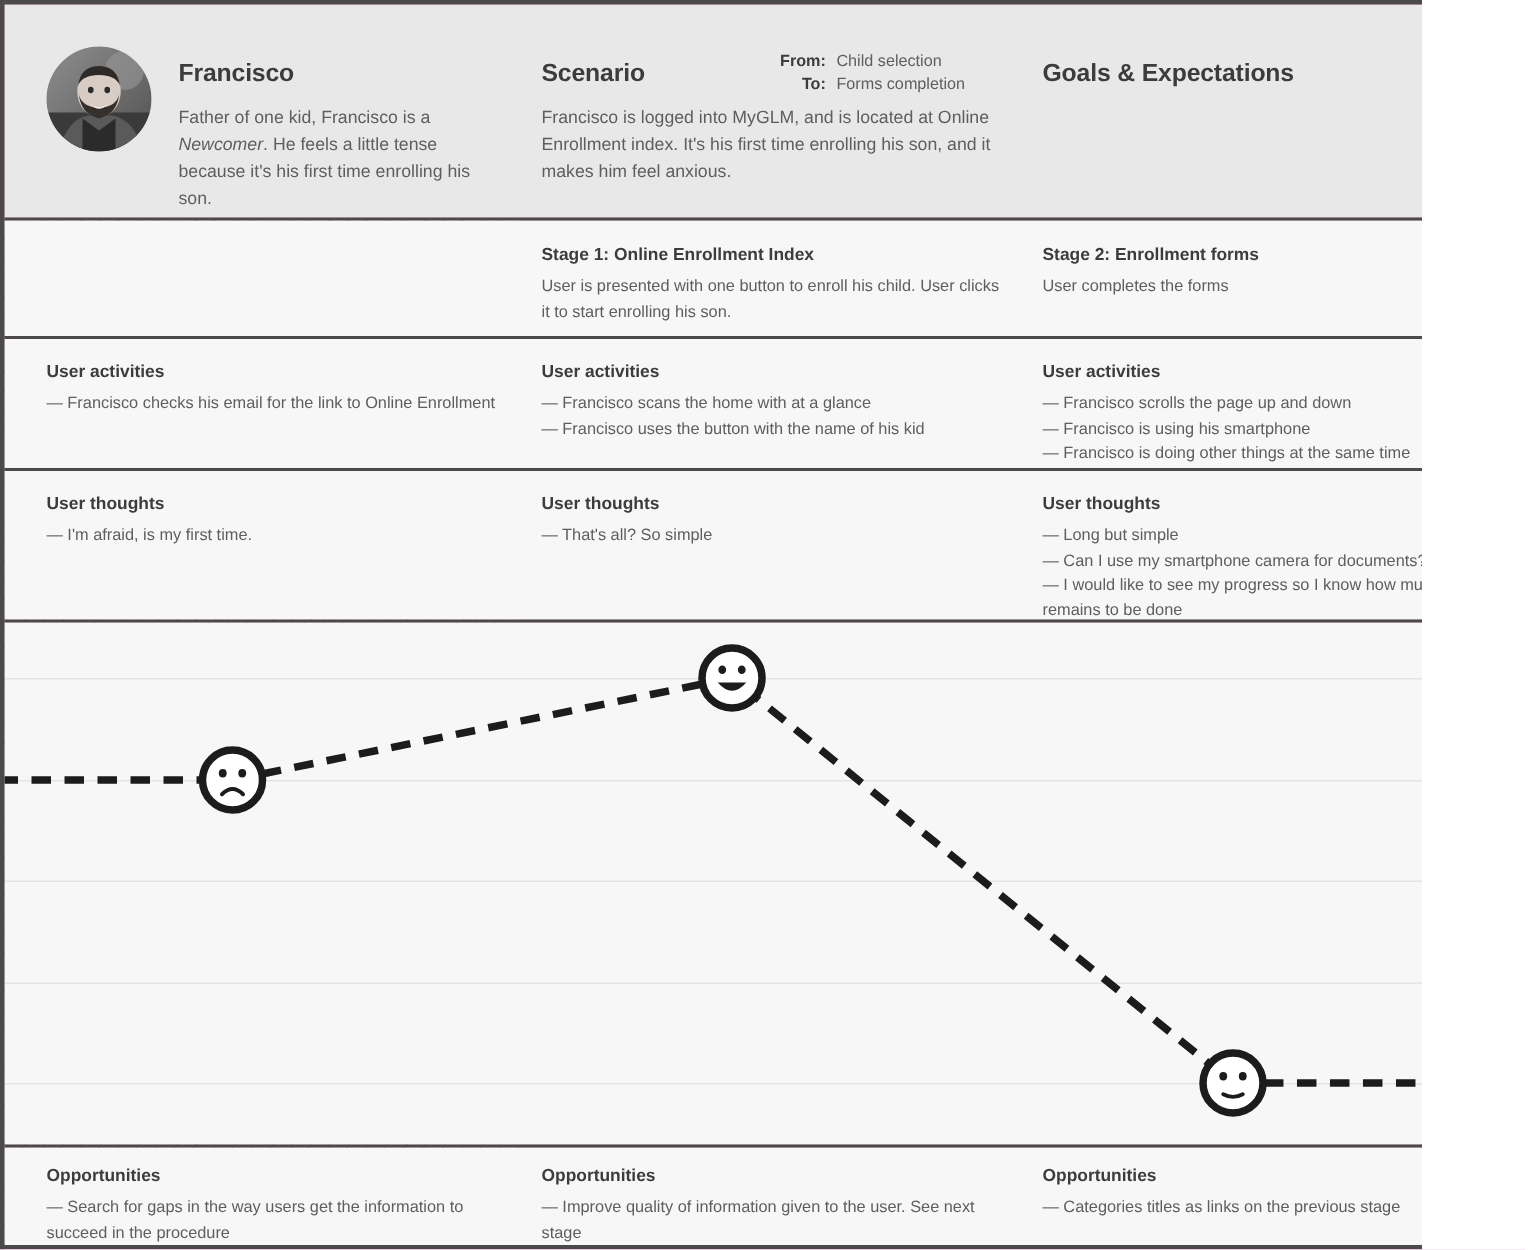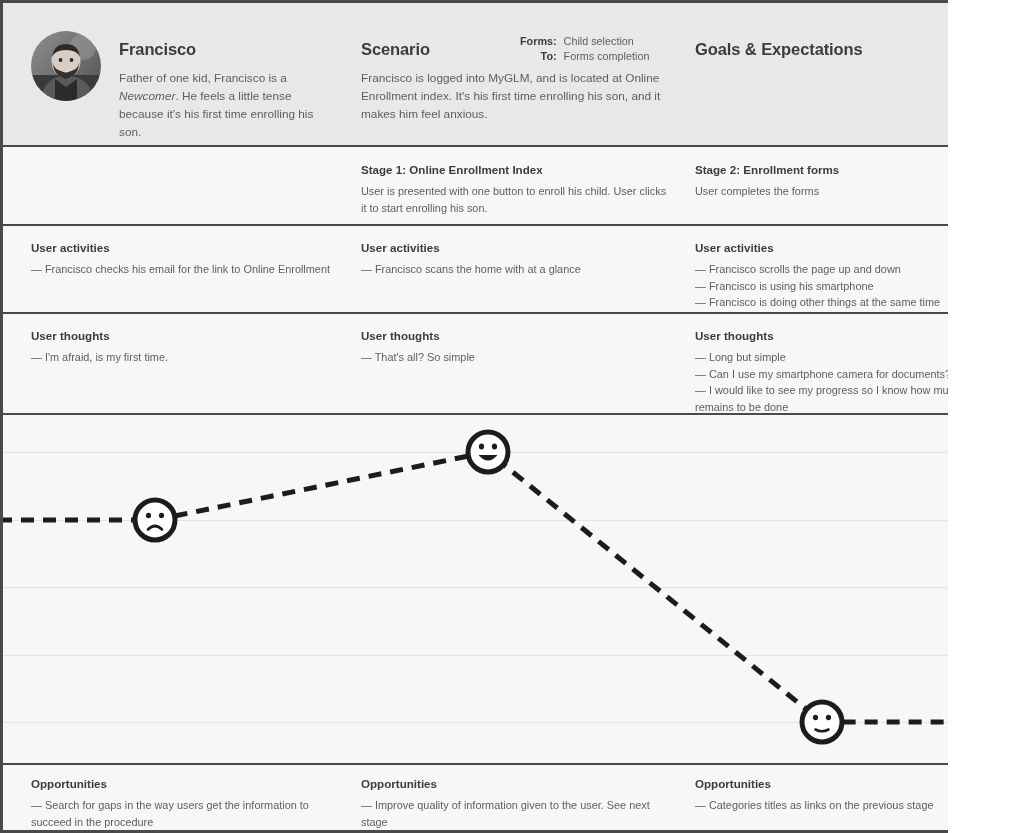--- a/index.html
+++ b/index.html
@@ -251,21 +251,21 @@
 
   <div class="hdr-col col-scenario">
     <h2>Scenario</h2>
     <p>Francisco is logged into MyGLM, and is located at Online Enrollment index. It's his first time enrolling his son, and it makes him feel anxious.</p>
   </div>
 
   <div class="fromto">
     <table>
       <tbody>
           <tr>
-        <td class="ft-label">Forms:</td>
+        <td class="ft-label">From:</td>
         <td class="ft-value">Child selection</td>
       </tr>
       <tr>
         <td class="ft-label">To:</td>
         <td class="ft-value">Forms completion</td>
       </tr>
     </tbody>
       </table>
   </div>
 
@@ -290,20 +290,21 @@
   <div class="cell c0" style="top:241px;">
     <h3>User activities</h3>
     <ul>
       <li>— Francisco checks his email for the link to Online Enrollment</li>
     </ul>
   </div>
   <div class="cell c1" style="top:241px;">
     <h3>User activities</h3>
     <ul>
       <li>— Francisco scans the home with at a glance</li>
+      <li>— Francisco uses the button with the name of his kid</li>
     </ul>
   </div>
   <div class="cell c2" style="top:241px;">
     <h3>User activities</h3>
     <ul>
       <li>— Francisco scrolls the page up and down</li>
       <li>— Francisco is using his smartphone</li>
       <li>— Francisco is doing other things at the same time</li>
     </ul>
   </div>

